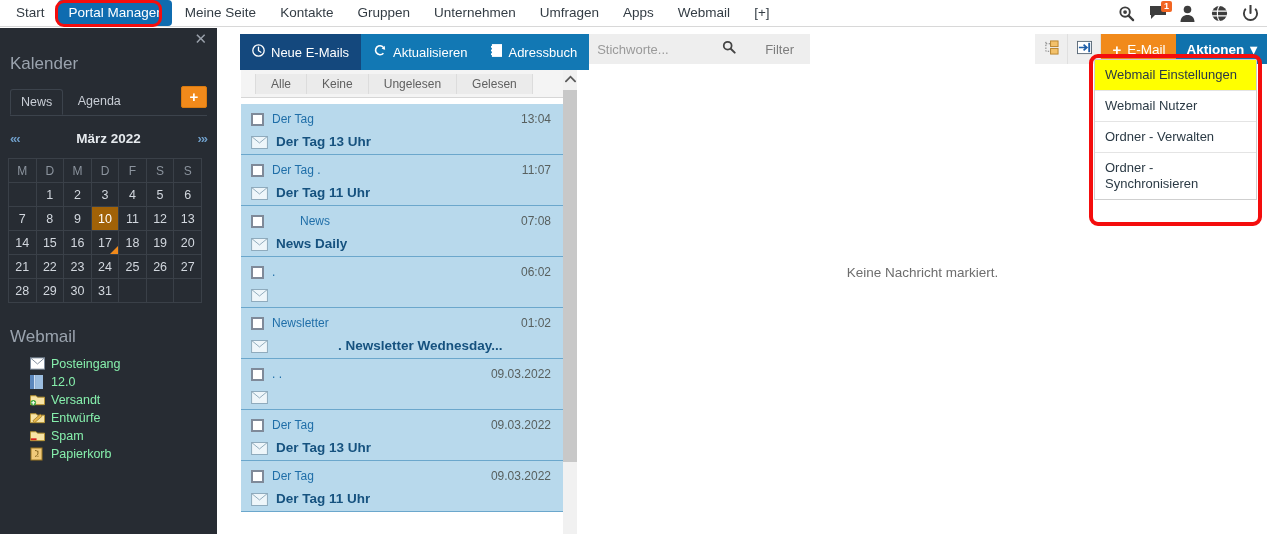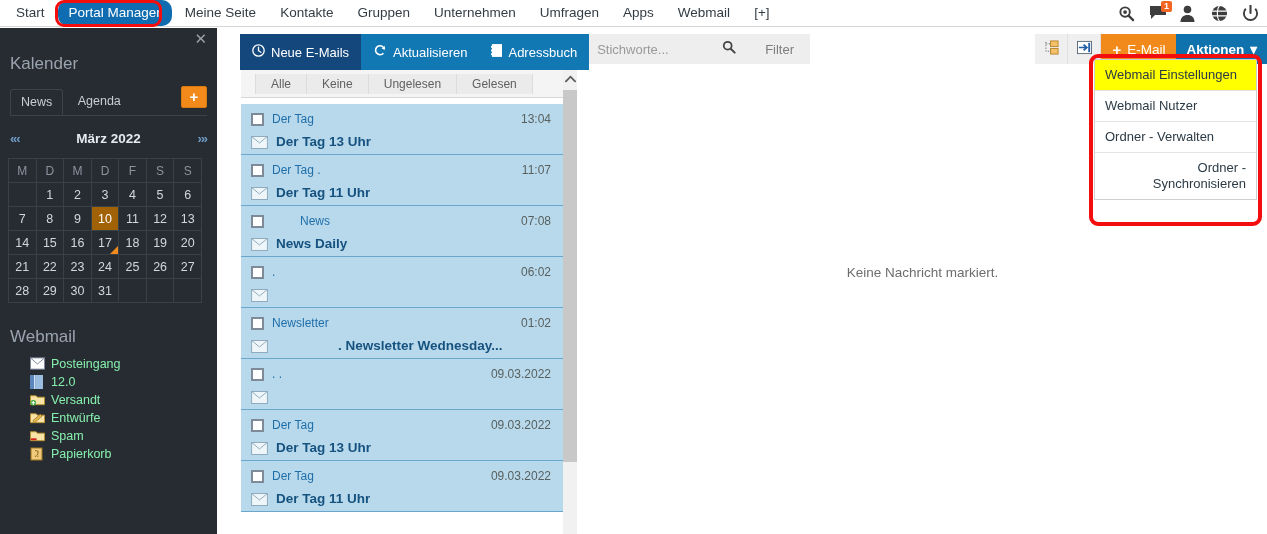--- a/index.html
+++ b/index.html
@@ -17,21 +17,21 @@
     background: #ffffff;
     border-bottom: 1px solid #d8d8d8;
     display: flex; align-items: center;
   }
   .nav-item {
     font-size: 13.5px; color: #333c44;
     padding: 4px 11px; margin: 0 1px;
     white-space: nowrap; cursor: pointer; line-height: 18px;
   }
   .nav-item.active {
-    background: #0f6cb0; color: #ffffff; border-radius: 10px;
+    background: #0f6cb0; color: #ffffff; border-radius: 4px;
   }
   #nav-highlight {
     position: absolute; left: 55px; top: 0px; width: 107px; height: 27px;
     border: 3px solid #f40d0d; border-radius: 9px;
     pointer-events: none; z-index: 60;
   }
   #nav-icons {
     position: absolute; right: 8px; top: 0; height: 27px;
     display: flex; align-items: center; gap: 14px;
   }
@@ -157,21 +157,21 @@
 
   
   #dropdown {
     position: absolute; left: 1094px; top: 59px; width: 163px;
     background: #ffffff; border: 1px solid #cfcfcf; z-index: 40;
   }
   .dd-item {
     padding: 7px 10px; font-size: 13px; color: #2b3a45;
     border-bottom: 1px solid #e4e4e4; cursor: pointer; line-height: 16px;
   }
-  .dd-item:last-child { border-bottom: 0; text-align: right; }
+  .dd-item:last-child { border-bottom: 0; }
   .dd-item.hl { background: #ffff00; }
   #dd-highlight {
     position: absolute; left: 1089px; top: 54px; width: 173px; height: 172px;
     border: 4px solid #f40d0d; border-radius: 9px;
     pointer-events: none; z-index: 50;
   }
 
   
   #msglist {
     position: absolute; left: 241px; top: 70px; width: 322px; height: 464px;

